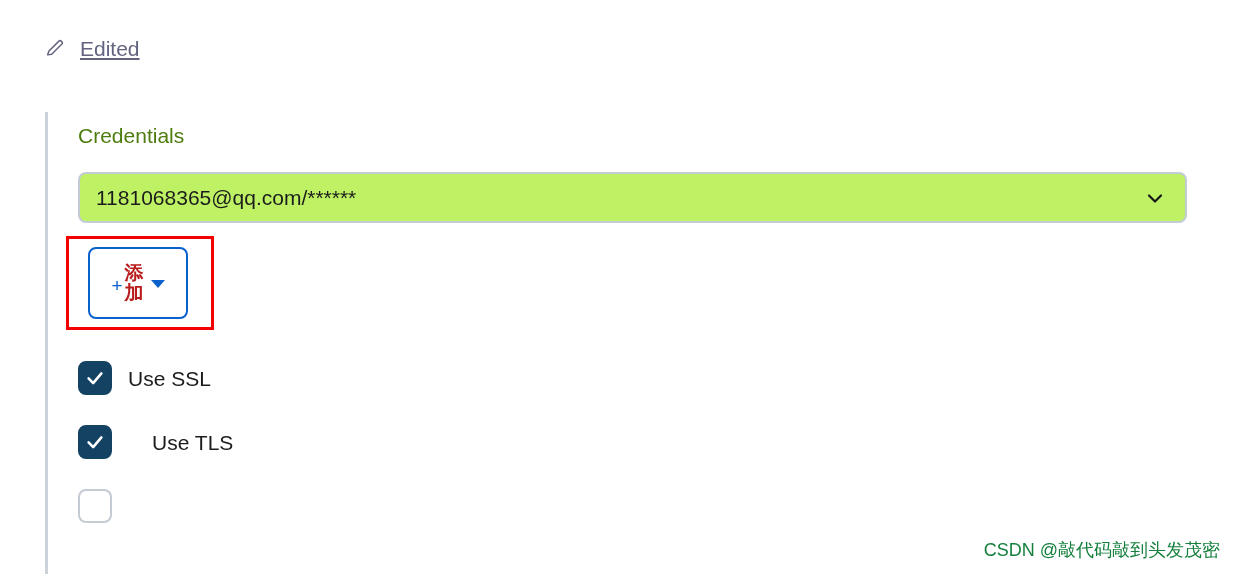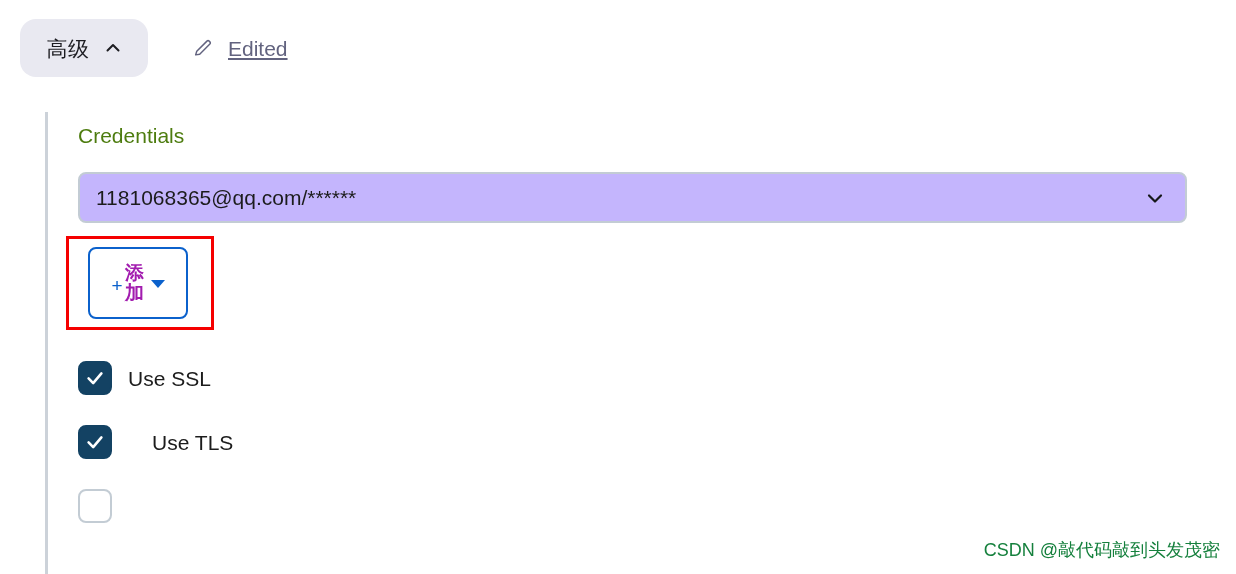--- a/index.html
+++ b/index.html
@@ -93,21 +93,21 @@
     line-height: 1.2;
   }
 
   .combo {
     position: absolute;
     left: 78px;
     top: 172px;
     width: 1109px;
     height: 51px;
     box-sizing: border-box;
-    background: #c4b5fd;
+    background: #bef264;
     border: 2px solid #c3ccd4;
     border-radius: 8px;
     display: flex;
     align-items: center;
     justify-content: space-between;
     padding: 0 18px 0 16px;
     cursor: pointer;
   }
   .combo-value {
     font-size: 21px;
@@ -156,23 +156,23 @@
   }
   .plus-icon {
     font-size: 19px;
     line-height: 1;
     color: #0b61cc;
     margin-top: 4px;
   }
   .add-label {
     font-size: 19px;
     line-height: 1.05;
-    color: #a21caf;
+    color: #b91c1c;
     width: 20px;
-    text-align: center;
+    text-align: left;
     font-weight: 600;
     word-break: break-all;
   }
   .caret-down {
     width: 0;
     height: 0;
     border-left: 7px solid transparent;
     border-right: 7px solid transparent;
     border-top: 8px solid #0b61cc;
     margin-left: 4px;
@@ -232,28 +232,20 @@
     color: #15803d;
     white-space: nowrap;
     user-select: none;
   }
 </style>
 </head>
 <body>
 
 <div class="header-row">
 
-  <div class="advanced-pill">
-    <span class="advanced-pill-label">高级</span>
-    <span>
-      <svg class="chev-up" viewBox="0 0 18 18" aria-hidden="true">
-        <polyline points="3.5,11.5 9,6 14.5,11.5" fill="none" stroke="#1d1d22" stroke-width="2" stroke-linecap="round" stroke-linejoin="round"></polyline>
-      </svg>
-    </span>
-  </div>
 
   <div class="edited-group">
     <span>
       <svg class="pencil-icon" viewBox="0 0 24 24" aria-hidden="true">
         <path d="M4 19.5 L5.2 15.6 L16.3 4.5 C17 3.8 18 3.8 18.7 4.5 L19.5 5.3 C20.2 6 20.2 7 19.5 7.7 L8.4 18.8 L4 19.5 Z" fill="none" stroke="#62637f" stroke-width="1.6" stroke-linejoin="round"></path>
       </svg>
     </span>
     <span class="edited-label">Edited</span>
   </div>
 

